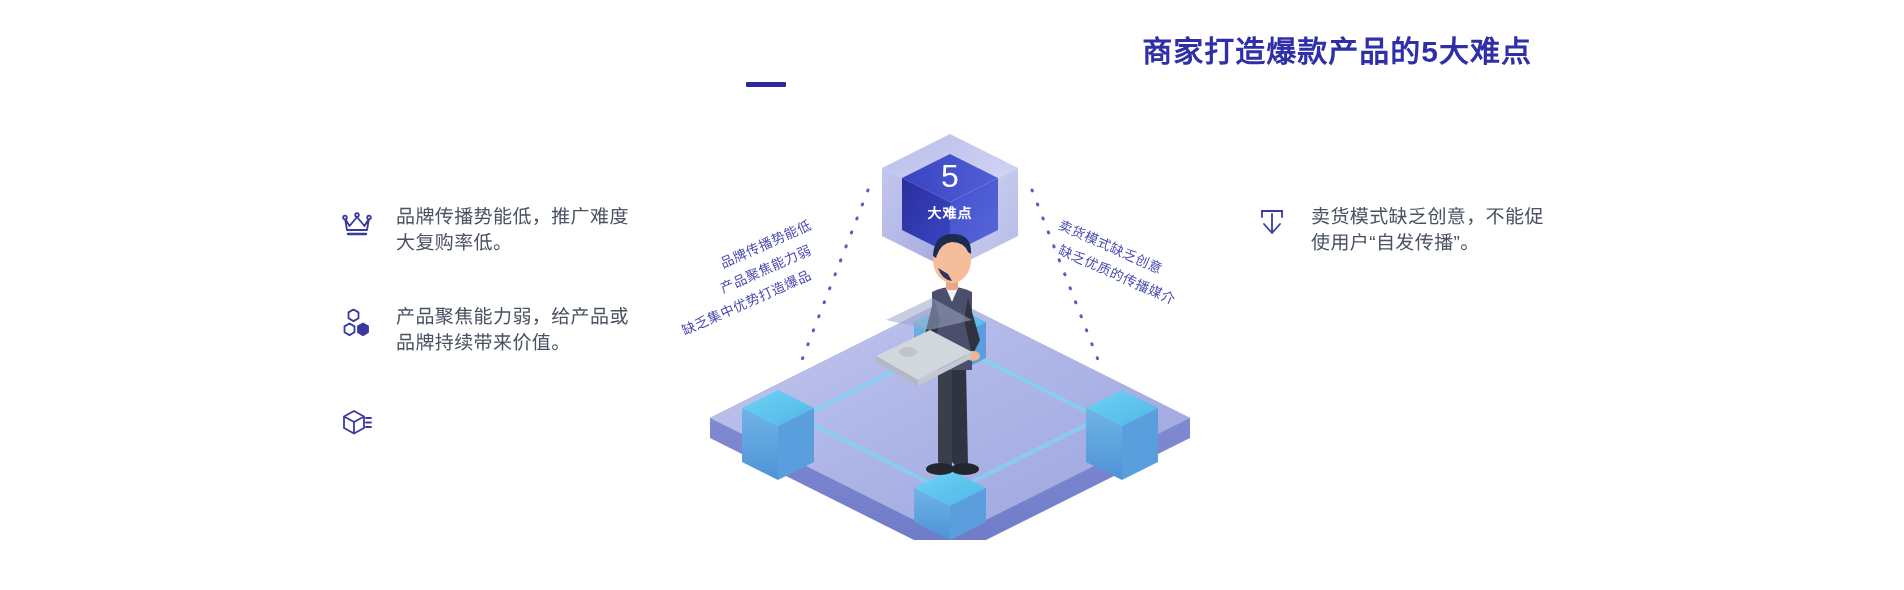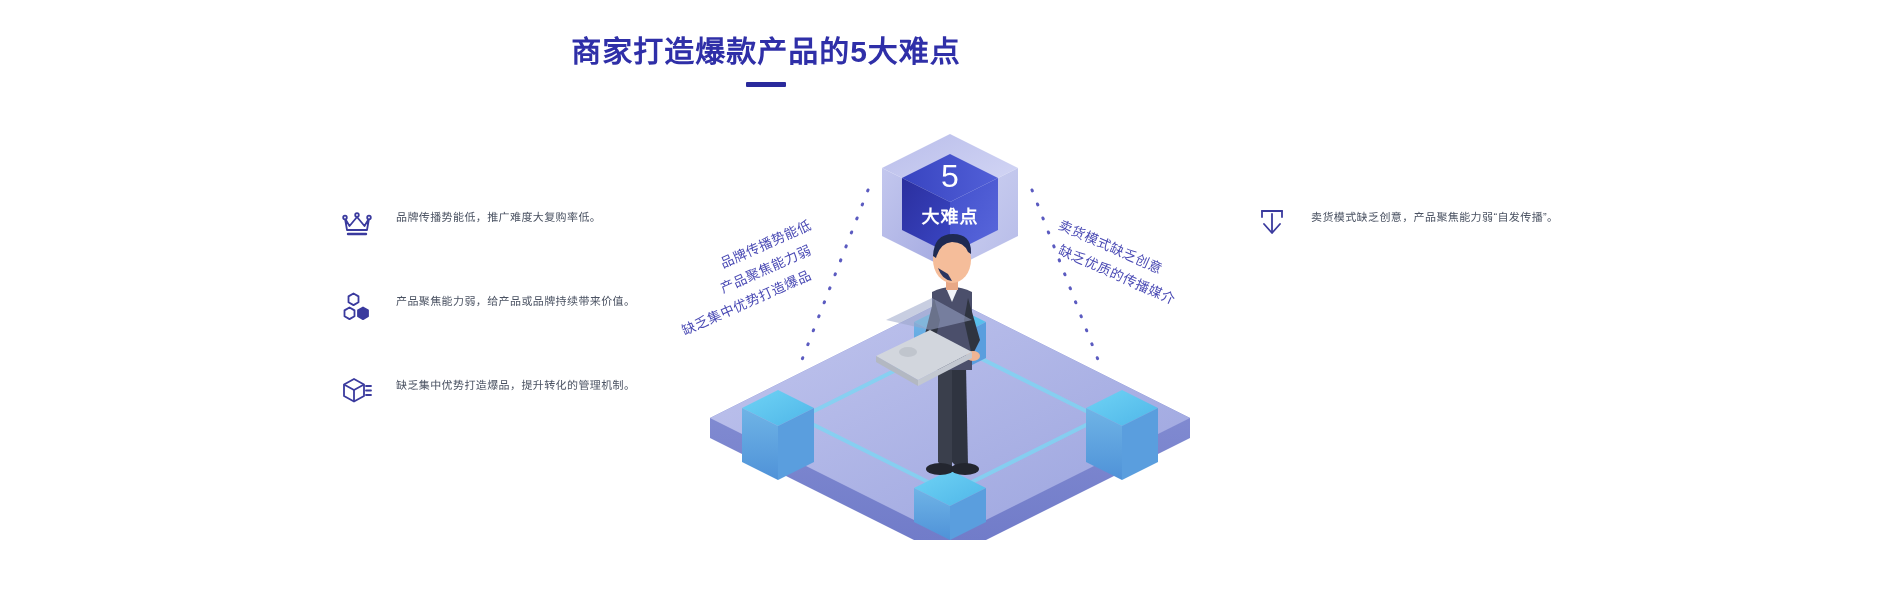--- a/index.html
+++ b/index.html
@@ -14,21 +14,21 @@
     overflow: hidden;
     position: relative;
   }
 
   
   .title-block {
     position: absolute;
     top: 34px;
     left: 0;
     width: 1532px;
-    text-align: center;
+    text-align: right;
   }
   .page-title {
     font-size: 30px;
     font-weight: 700;
     color: #2f2fa8;
     letter-spacing: 1px;
     line-height: 1.2;
     margin: 0;
   }
   .title-rule {
@@ -56,21 +56,21 @@
   .feature-icon {
     width: 34px;
     height: 34px;
     flex: 0 0 34px;
     margin-right: 22px;
     margin-top: 2px;
     color: #3a3a9e;
   }
   .feature-icon svg { display: block; width: 100%; height: 100%; }
   .feature-text {
-    font-size: 11px;
+    font-size: 19px;
     line-height: 26px;
     color: #4a5262;
     letter-spacing: 0.4px;
     max-width: 250px;
   }
 
   
   .center-stage {
     position: absolute;
     left: 640px;
@@ -96,21 +96,21 @@
     font-size: 32px;
     font-weight: 400;
     color: #ffffff;
     line-height: 1;
   }
   .hex-caption {
     position: absolute;
     left: 0; top: 72px;
     width: 190px;
     text-align: center;
-    font-size: 18px;
+    font-size: 14px;
     font-weight: 700;
     color: #ffffff;
     letter-spacing: 1px;
   }
 
   
   .ray-label {
     position: absolute;
     font-size: 13.5px;
     font-weight: 500;
@@ -174,38 +174,37 @@
     <span class="feature-icon">
       <svg viewBox="0 0 34 34" fill="none" stroke="currentColor" stroke-width="1.8">
         <path d="M4 10.5 L14 5 L24 10.5 L24 22 L14 27.5 L4 22 Z" stroke-linejoin="round"></path>
         <path d="M4 10.5 L14 16 L24 10.5" stroke-linejoin="round"></path>
         <line x1="14" y1="16" x2="14" y2="27.5"></line>
         <line x1="26" y1="12" x2="31" y2="12" stroke-linecap="round"></line>
         <line x1="26" y1="16.5" x2="31" y2="16.5" stroke-linecap="round"></line>
         <line x1="26" y1="21" x2="31" y2="21" stroke-linecap="round"></line>
       </svg>
     </span>
-    <span class="feature-text">缺乏集中优势打造爆品，提升转化的管理机制。</span>
   </div>
 
 </div>
 
 <div class="col col-right">
 
   <div class="feature">
     <span class="feature-icon">
       <svg viewBox="0 0 34 34" fill="none" stroke="currentColor" stroke-width="1.8">
         <path d="M7 5 L7 11" stroke-linecap="round"></path>
         <path d="M27 5 L27 11" stroke-linecap="round"></path>
         <path d="M7 5 L27 5" stroke-linecap="round"></path>
         <path d="M17 8 L17 26" stroke-linecap="round"></path>
         <path d="M9 18 L17 27 L25 18" stroke-linejoin="round" stroke-linecap="round"></path>
       </svg>
     </span>
-    <span class="feature-text">卖货模式缺乏创意，产品聚焦能力弱“自发传播”。</span>
+    <span class="feature-text">卖货模式缺乏创意，不能促使用户“自发传播”。</span>
   </div>
 
 
 </div>
 
 <div class="center-stage">
 
   <div class="hex-badge">
     <svg viewBox="0 0 190 160">
       <defs>

